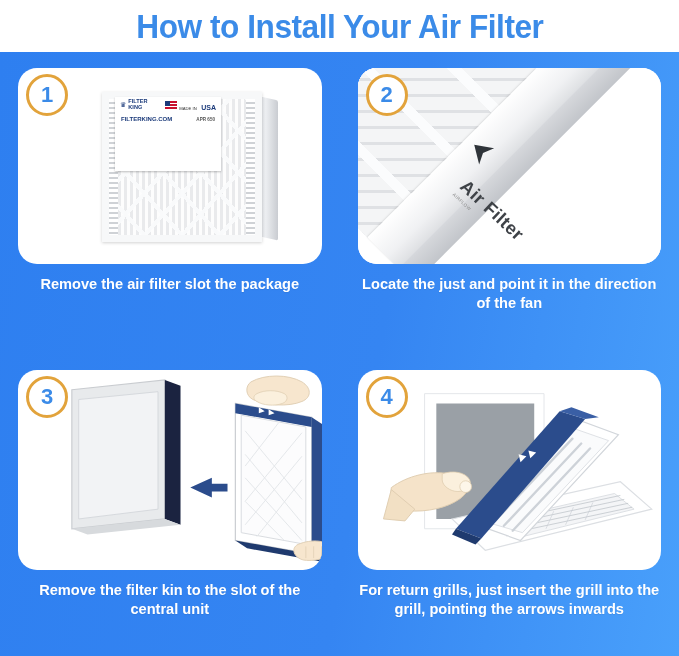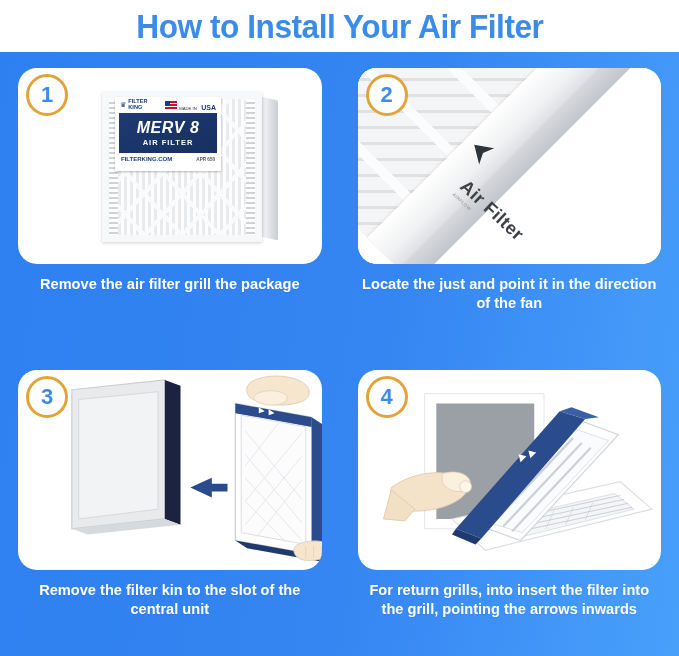--- a/index.html
+++ b/index.html
@@ -204,34 +204,30 @@
                   </span>
                 </div>
                 <div class="lbl-usa">
                   <span class="flag"></span>
                   <span>
                     <span class="usa-t">MADE IN</span>
                     <span class="usa-b">USA</span>
                   </span>
                 </div>
               </div>
-              <div class="lbl-blue">
-                <div class="lbl-merv">MERV 8</div>
-                <div class="lbl-af">AIR FILTER</div>
-              </div>
               <div class="lbl-bot">
                 <span class="lbl-site">FILTERKING.COM</span>
                 <span class="lbl-apr">APR 650</span>
               </div>
             </div>
           </div>
         </div>
         <div class="badge">1</div>
       </div>
-      <div class="caption">Remove the air filter grill the package</div>
+      <div class="caption">Remove the air filter slot the package</div>
     </div>
 
     <div class="step">
       <div class="card">
         <div class="p2">
           <div class="p2-body">
             <div class="p2-mesh"></div>
             <div class="p2-ribs"></div>
             <div class="p2-frameA"></div>
             <div class="p2-side"></div>
@@ -366,17 +362,17 @@
             <g>
               <path d="M34,118 C50,106 74,100 94,104 C110,107 116,118 108,126 C98,136 78,142 58,142 C44,142 32,134 34,118 Z" fill="#f5e3c9" stroke="#dfcdb0" stroke-width="1"></path>
               <path d="M86,104 C96,100 110,102 114,110 C117,116 110,122 102,122 C94,122 86,116 86,110 Z" fill="#fbf0dd" stroke="#dfcdb0" stroke-width=".8"></path>
               <path d="M34,120 L26,150 L48,152 L58,140 Z" fill="#f2e0c4" stroke="#dfcdb0" stroke-width="1"></path>
               <circle cx="110" cy="117" r="6" fill="#fdf6e9" stroke="#dfcdb0" stroke-width=".8"></circle>
             </g>
           </svg>
         </div>
         <div class="badge">4</div>
       </div>
-      <div class="caption">For return grills, into insert the filter into the grill, pointing the arrows inwards</div>
+      <div class="caption">For return grills, just insert the grill into the grill, pointing the arrows inwards</div>
     </div>
 
   </div>
 </div>
 
 </body></html>

